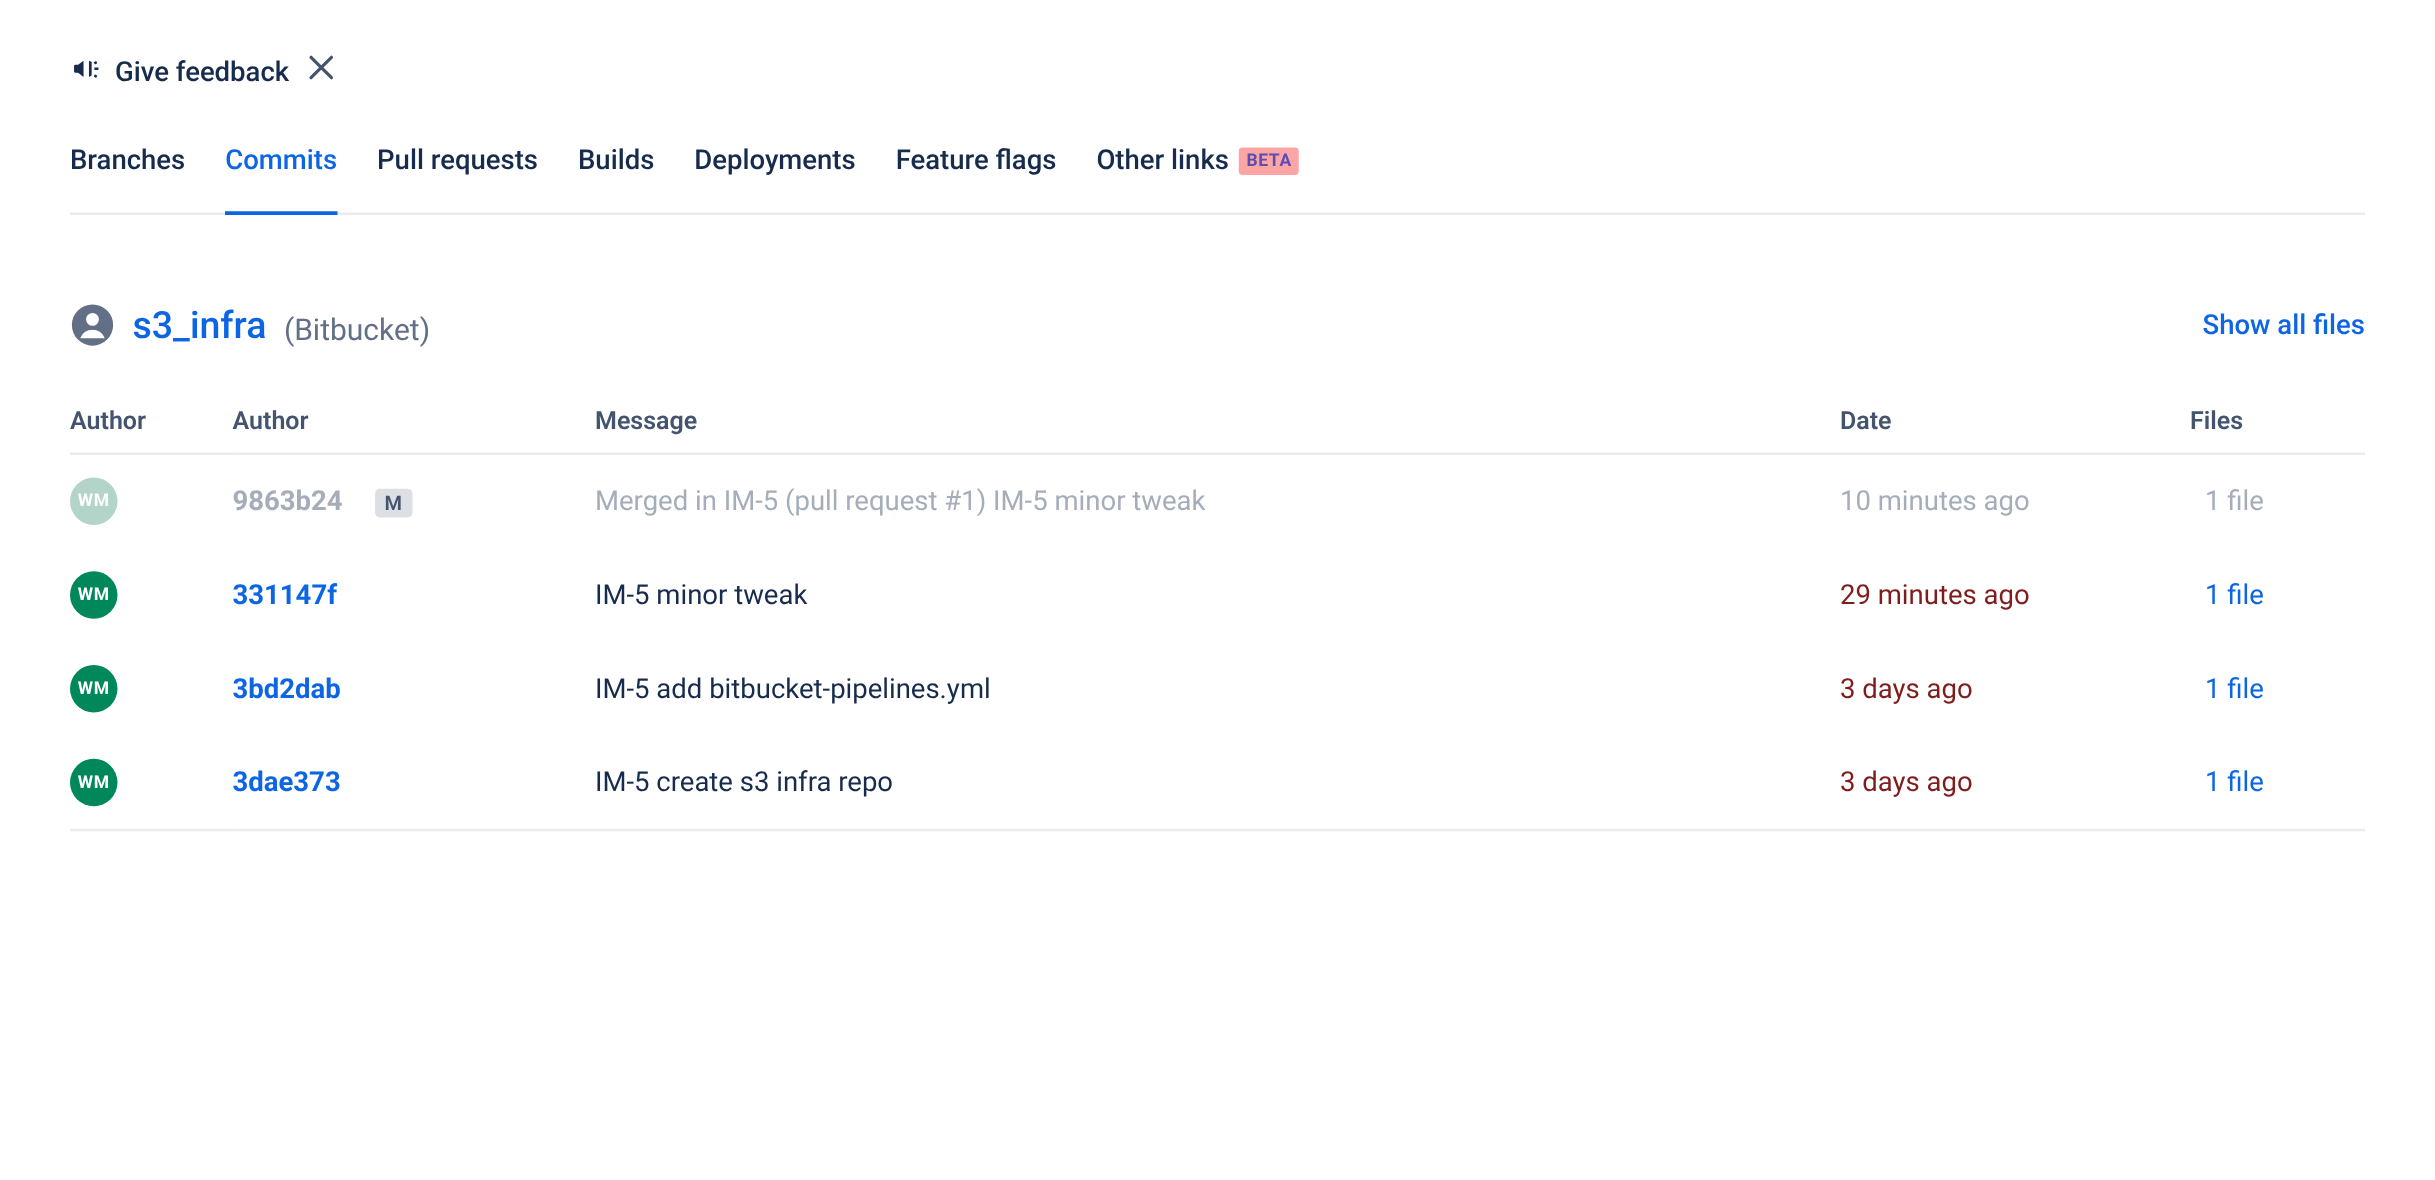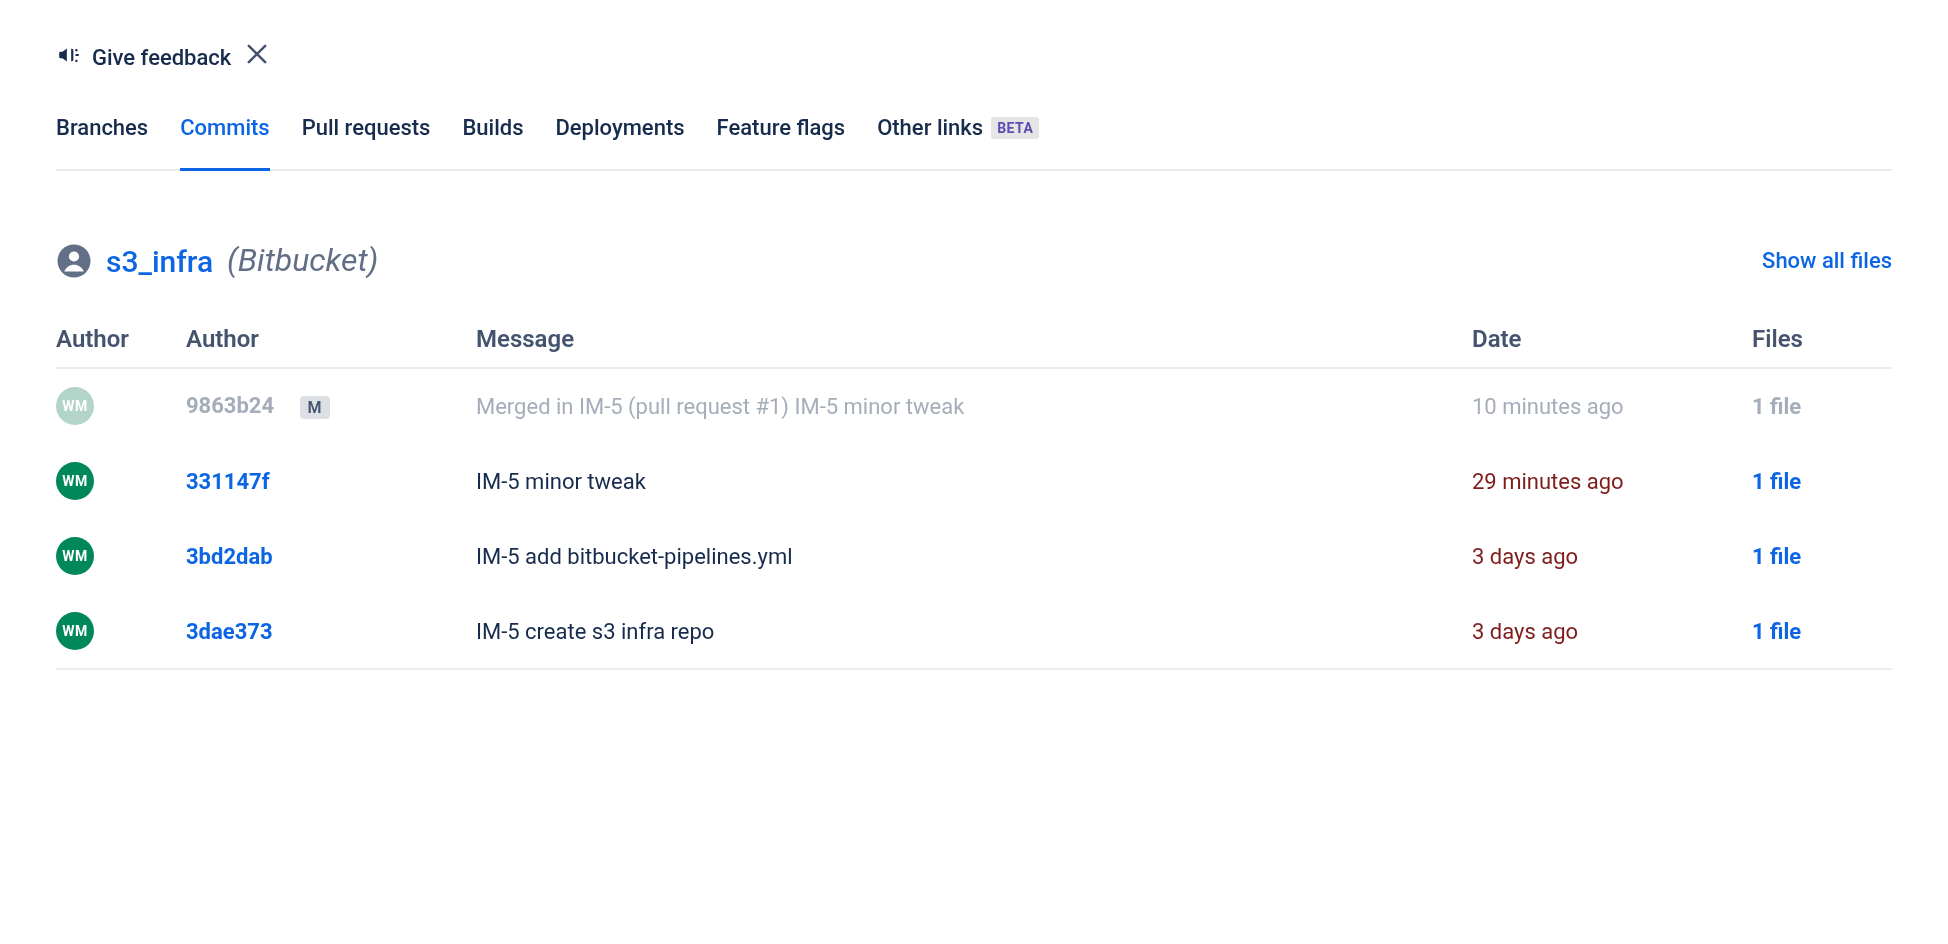--- a/index.html
+++ b/index.html
@@ -60,21 +60,21 @@
     margin-bottom: -2px;
     display:flex;
     align-items:center;
     gap:8px;
   }
   .tab.active {
     color: #0C66E4;
     border-bottom-color: #0C66E4;
   }
   .beta-badge {
-    background: #e5e5e5;
+    background: #fca5a5;
     color: #5E4DB2;
     font-size: 14px;
     font-weight: 700;
     padding: 3px 6px;
     border-radius: 3px;
     letter-spacing: 0.5px;
   }
   .repo-row {
     display: flex;
     justify-content: space-between;
@@ -90,37 +90,36 @@
     width: 36px; height: 36px;
     color: #626F86;
   }
   .repo-name {
     font-size: 30px;
     font-weight: 500;
     color: #0C66E4;
     cursor: pointer;
   }
   .repo-source {
-    font-size: 32px;
+    font-size: 24px;
     color: #626F86;
-    font-style: italic;
   }
   .show-all {
     font-size: 22px;
     font-weight: 500;
     color: #0C66E4;
     cursor: pointer;
   }
   table {
     width: 100%;
     border-collapse: collapse;
   }
   thead th {
     text-align: left;
-    font-size: 24px;
+    font-size: 20px;
     font-weight: 600;
     color: #44546F;
     padding: 10px 0 14px 0;
     border-bottom: 2px solid #EBECF0;
   }
   tbody td {
     padding: 18px 0;
     font-size: 22px;
     vertical-align: middle;
   }
@@ -155,22 +154,23 @@
     padding: 2px 8px;
     border-radius: 4px;
     margin-left: 20px;
   }
   .message-cell { color: #172B4D; }
   tbody tr.muted .message-cell { color: #A5ADBA; }
   .date-cell { color: #7f1d1d; }
   tbody tr.muted .date-cell { color: #A5ADBA; }
   .files-link {
     color: #0C66E4;
-    font-weight: 700;
-    cursor: pointer;
+    font-weight: 400;
+    cursor: pointer;
+    margin-left: 12px;
   }
   .table-bottom-border { border-bottom: 2px solid #EBECF0; }
   col.author-col { width: 130px; }
   col.commit-col { width: 290px; }
   col.message-col { width: auto; }
   col.date-col { width: 280px; }
   col.files-col { width: 140px; }
 </style>
 </head>
 <body>

